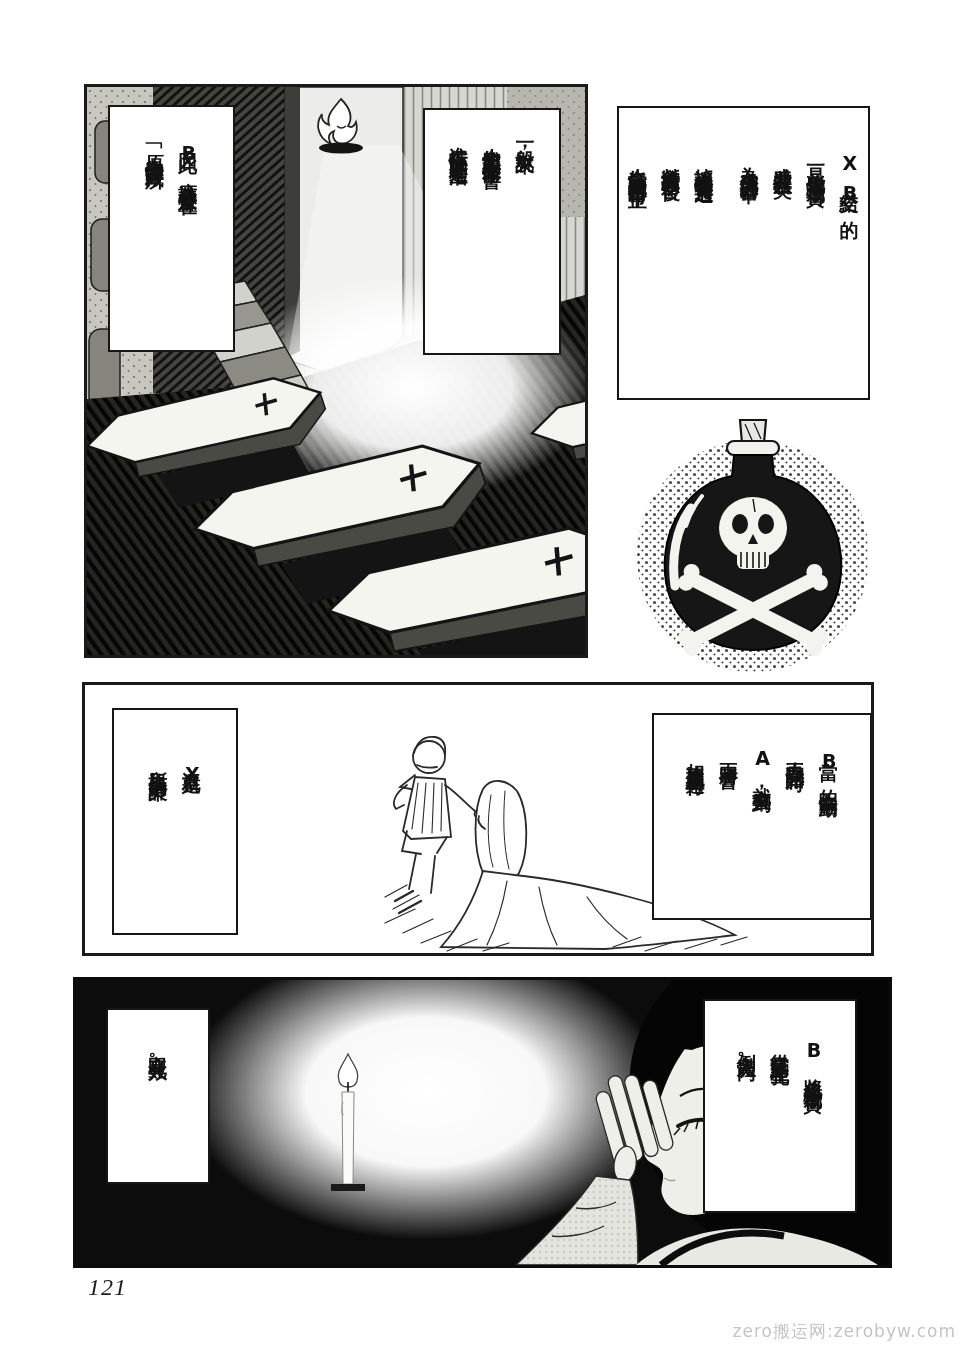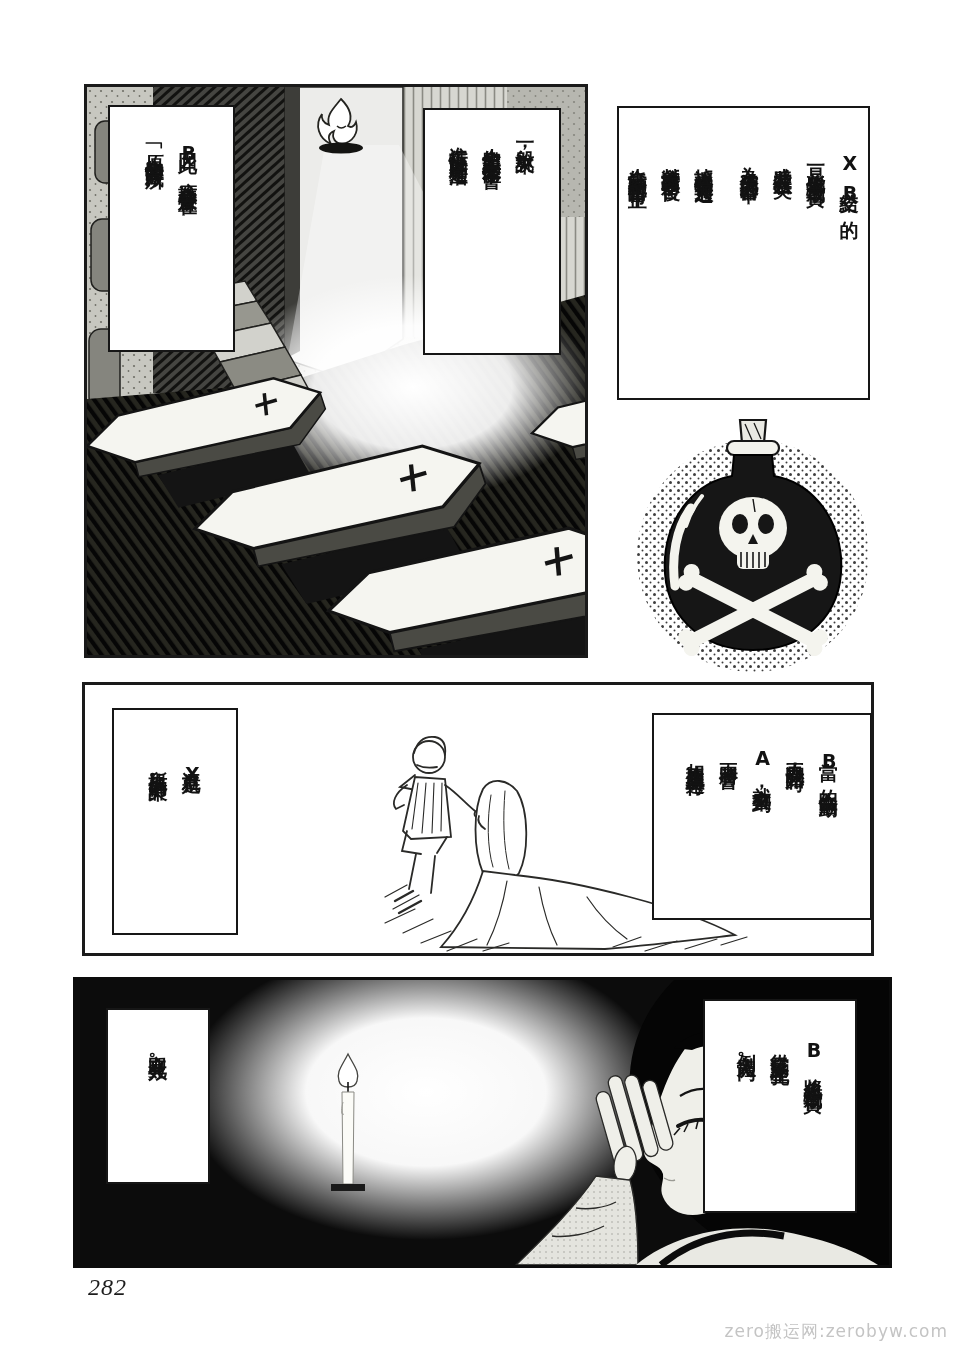--- a/index.html
+++ b/index.html
@@ -27,21 +27,21 @@
   }
   .vtext span { display:block; }
   .vtext .grp { margin-block-start:12px; }
   #poison-fig { position:absolute; z-index:2; }
   #page-number {
     position:absolute; left:88px; top:1274px;
     font-family:"Liberation Serif", serif; font-style:italic;
     font-size:24px; color:#1c1c1c; letter-spacing:1px;
   }
   #watermark {
-    position:absolute; right:12px; top:1320px;
+    position:absolute; right:4px; top:1320px;
     font-size:17px; color:#c4c4c4; letter-spacing:1px;
   }
 </style>
 </head>
 <body>
 
 <div id="page">
 
   <section class="panel" id="panel-crypt" style="left:84px; top:84px; width:504px; height:574px;">
     <svg width="498" height="568" viewBox="0 0 498 568">
@@ -345,16 +345,16 @@
 
     <div class="tbox" style="left:627px; top:19px; width:154px; height:214px; padding-top:38px;">
       <div class="vtext">
         <span>B將化學合成物質</span>
         <span>從震動產生孔</span>
         <span>倒入體內。</span>
       </div>
     </div>
   </section>
 
-  <div id="page-number">282</div>
+  <div id="page-number">121</div>
   <div id="watermark">zero搬运网:zerobyw.com</div>
 
 </div>
 
 </body></html>

